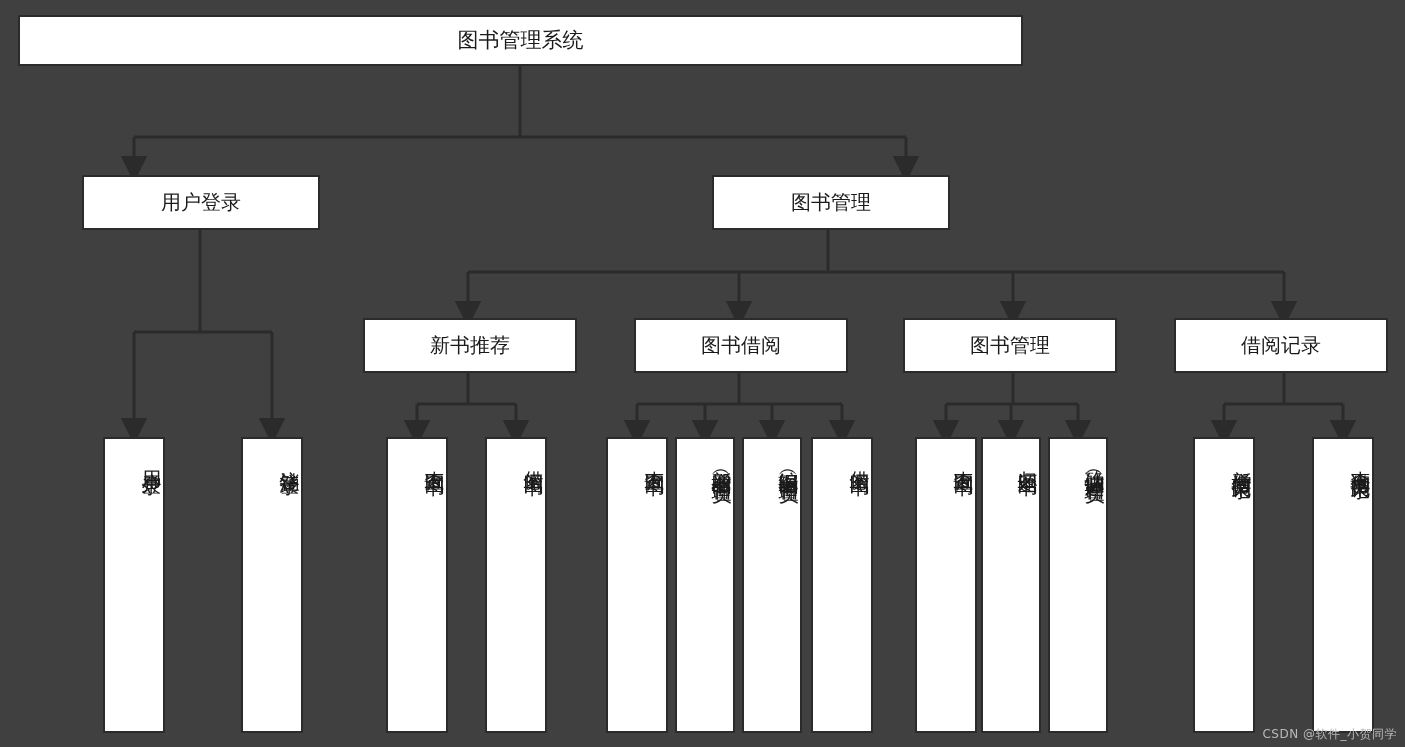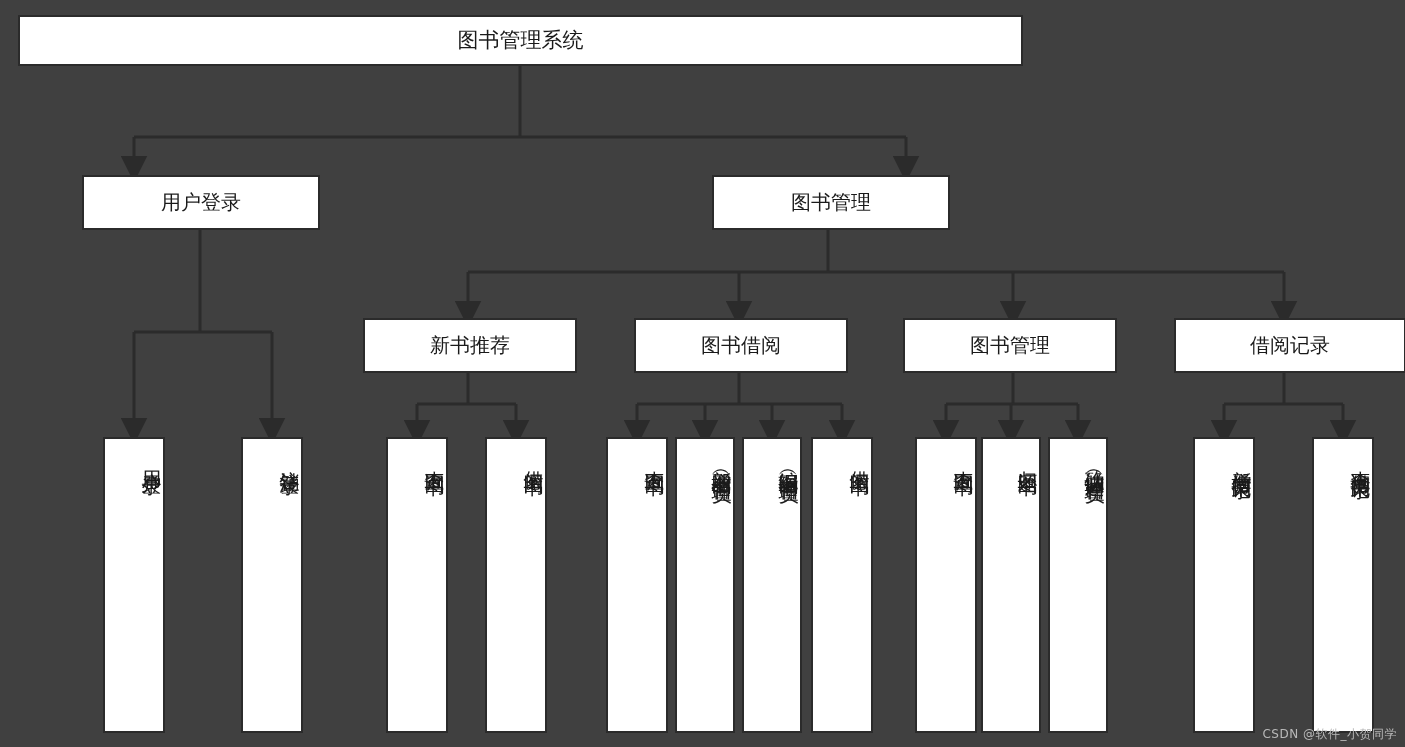--- a/index.html
+++ b/index.html
@@ -140,21 +140,21 @@
 
   <div class="node lvl3" style="left:363px; top:318px; width:214px; height:55px;">
     <span>新书推荐</span>
   </div>
   <div class="node lvl3" style="left:634px; top:318px; width:214px; height:55px;">
     <span>图书借阅</span>
   </div>
   <div class="node lvl3" style="left:903px; top:318px; width:214px; height:55px;">
     <span>图书管理</span>
   </div>
-  <div class="node lvl3" style="left:1174px; top:318px; width:232px; height:55px;">
+  <div class="node lvl3" style="left:1174px; top:318px; width:214px; height:55px;">
     <span>借阅记录</span>
   </div>
 
   <div class="node leaf" style="left:103px; top:437px; width:62px; height:296px;">
     <span class="leaf-text">用户登录</span>
   </div>
   <div class="node leaf" style="left:241px; top:437px; width:62px; height:296px;">
     <span class="leaf-text">注销登录</span>
   </div>
 

